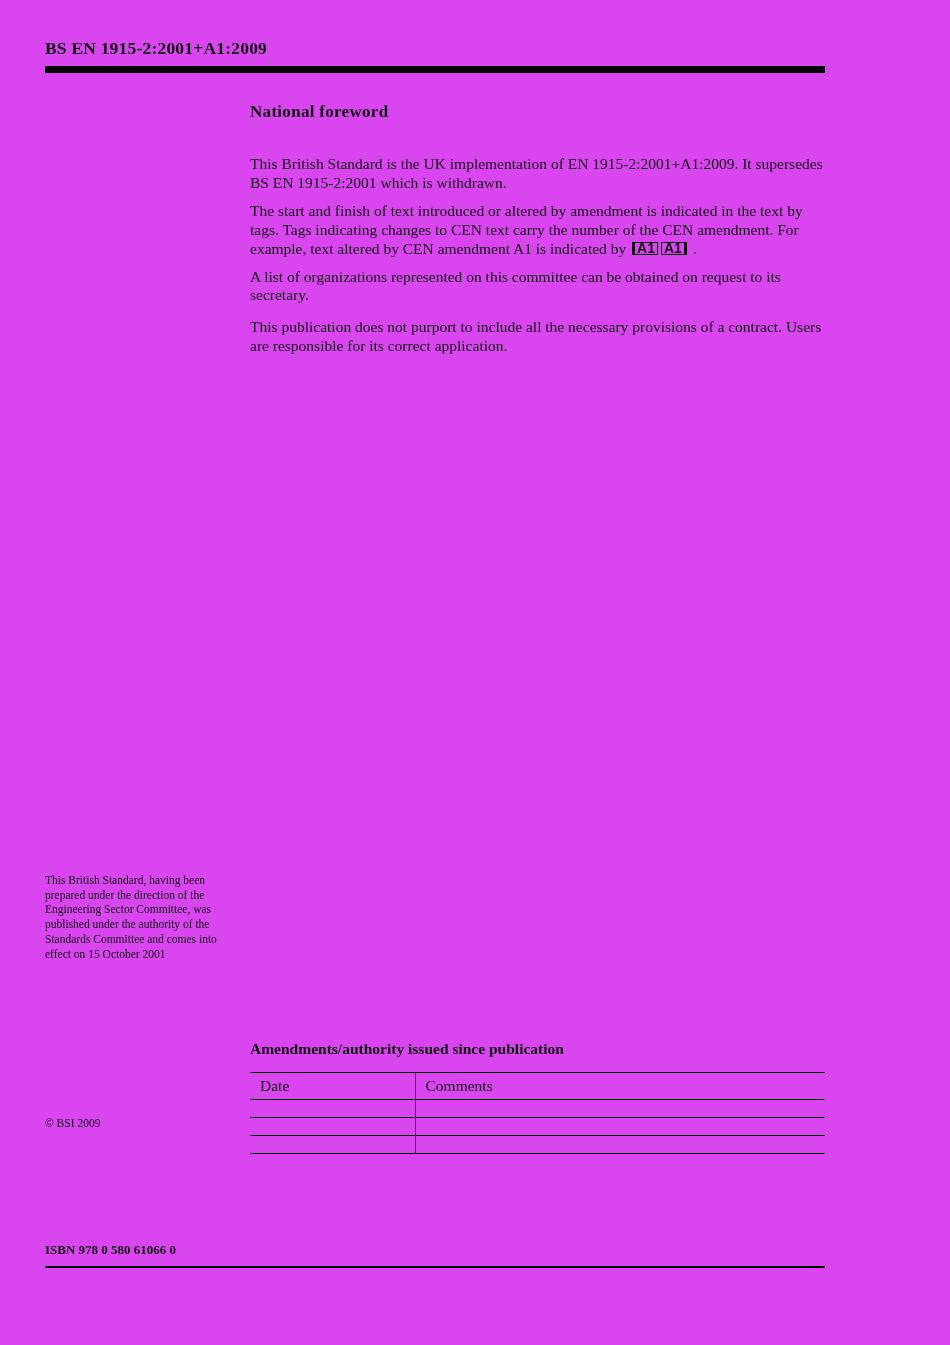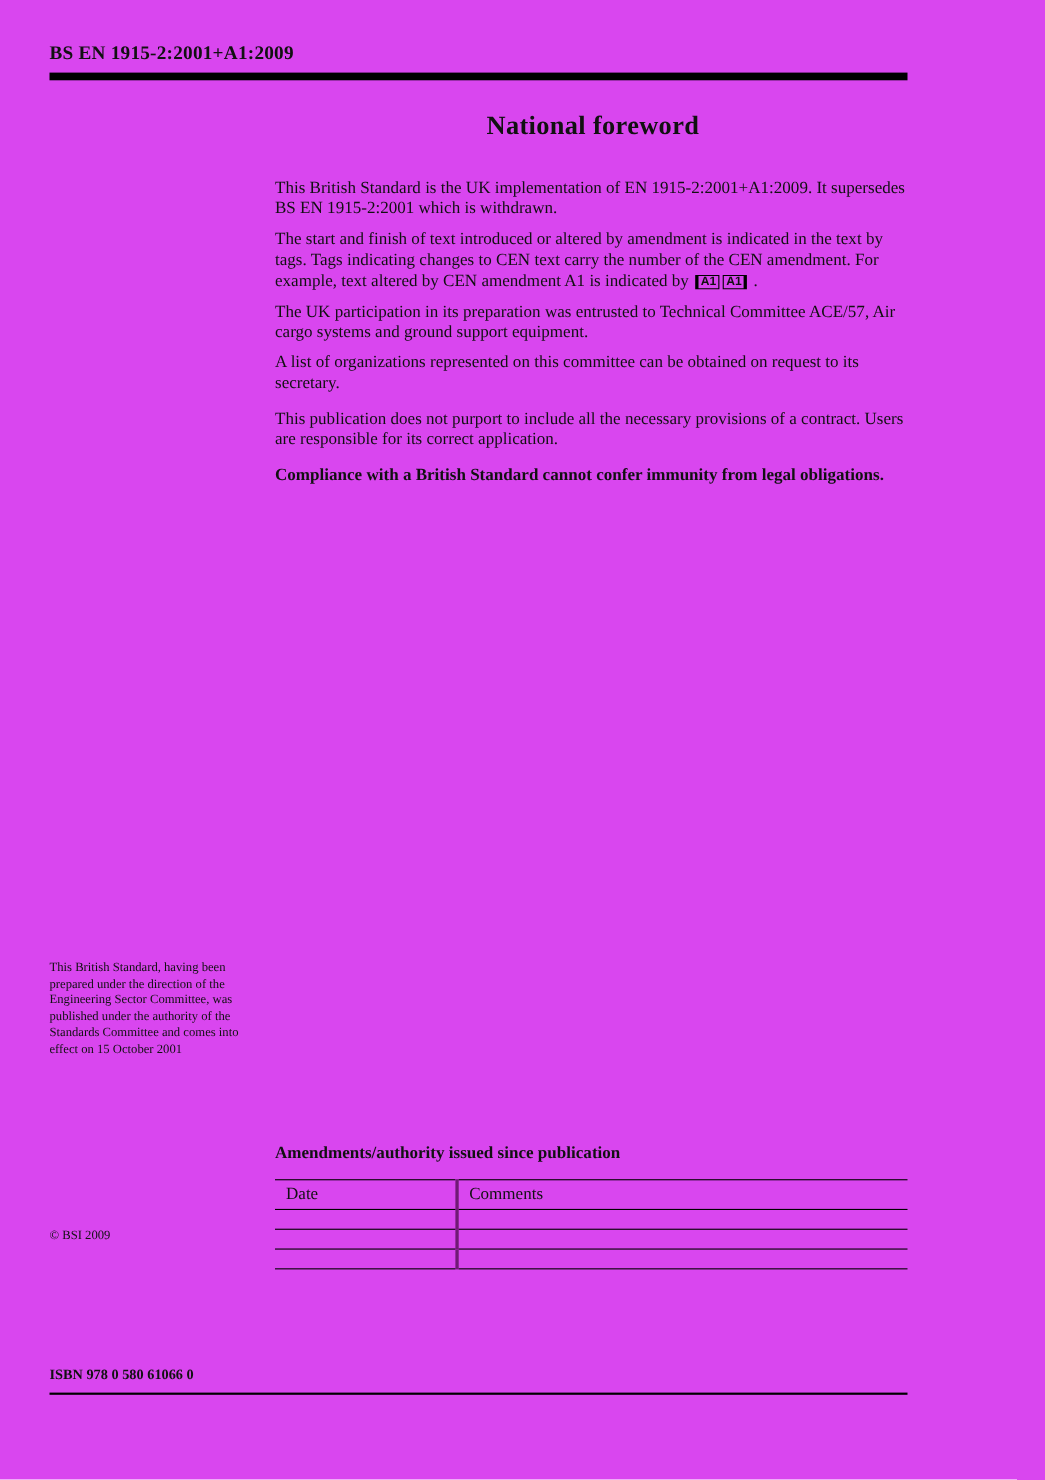--- a/index.html
+++ b/index.html
@@ -33,38 +33,37 @@
   }
 
   
   .main-col {
     position: absolute;
     left: 250px;
     top: 102px;
     width: 578px;
   }
   .main-col h1 {
-    font-size: 24px;
+    font-size: 17px;
     font-weight: bold;
     letter-spacing: 0.3px;
     margin-bottom: 33px;
-    text-align: center;
   }
   .main-col p {
     font-size: 15.5px;
     line-height: 1.22;
     margin-bottom: 9px;
   }
   .main-col p.space-before { margin-top: 13px; }
   .main-col p.bold-para { font-weight: bold; }
 
   
   .amend-tag {
     display: inline-block;
-    font-size: 11px;
+    font-size: 14px;
     font-weight: bold;
     line-height: 11px;
     border: 1px solid #000;
     padding: 0 2px;
     vertical-align: 1px;
     font-family: "Liberation Sans", sans-serif;
   }
   .tag-open { border-left-width: 3px; margin: 0 3px 0 2px; }
   .tag-close { border-right-width: 3px; margin-right: 2px; }
 
@@ -104,21 +103,21 @@
   .amend-table td {
     border-top: 1px solid #000;
     height: 18px;
     font-size: 15.5px;
     padding: 4px 10px;
     vertical-align: middle;
     overflow: hidden;
     white-space: nowrap;
   }
   .amend-table td:first-child { width: 165px; }
-  .amend-table td + td { border-left: 3px solid #701a75; }
+  .amend-table td + td { border-left: 1px solid #701a75; }
   .amend-table tr:last-child td { border-bottom: 1px solid #000; }
 
   
   .isbn {
     position: absolute;
     left: 45px;
     top: 1242px;
     font-size: 13px;
     font-weight: bold;
     text-align: right;
@@ -140,27 +139,25 @@
   <div class="doc-number">BS EN 1915-2:2001+A1:2009</div>
   <div class="thick-rule"></div>
 
   <div class="main-col">
     <h1>National foreword</h1>
 
     <p>This British Standard is the UK implementation of EN 1915-2:2001+A1:2009. It supersedes BS EN 1915-2:2001 which is withdrawn.</p>
 
     <p><span>The start and finish of text introduced or altered by amendment is indicated in  the text by tags. Tags indicating changes to CEN text carry the number of the CEN amendment. For example, text altered by CEN amendment A1 is indicated  by </span><span class="amend-tag tag-open">A1</span><span class="amend-tag tag-close">A1</span><span> .</span></p>
 
-    <p>The UK participation in its preparation was entrusted to Technical Committee ACE/57, Air cargo systems and ground support equipment.</p>
 
     <p>A list of organizations represented on this committee can be obtained on request to its secretary.</p>
 
     <p class="space-before">This publication does not purport to include all the necessary provisions of a contract. Users are responsible for its correct application.</p>
 
-    <p class="space-before bold-para">Compliance with a British Standard cannot confer immunity from legal obligations.</p>
   </div>
 
   <div class="sidebar-note">This British Standard, having been prepared under the direction of the Engineering Sector Committee, was published under the authority of the Standards Committee and comes into effect on 15 October 2001</div>
 
   <div class="copyright">© BSI 2009</div>
 
   <div class="amendments">
     <h2>Amendments/authority issued since publication</h2>
     <table class="amend-table">
       <tbody>

